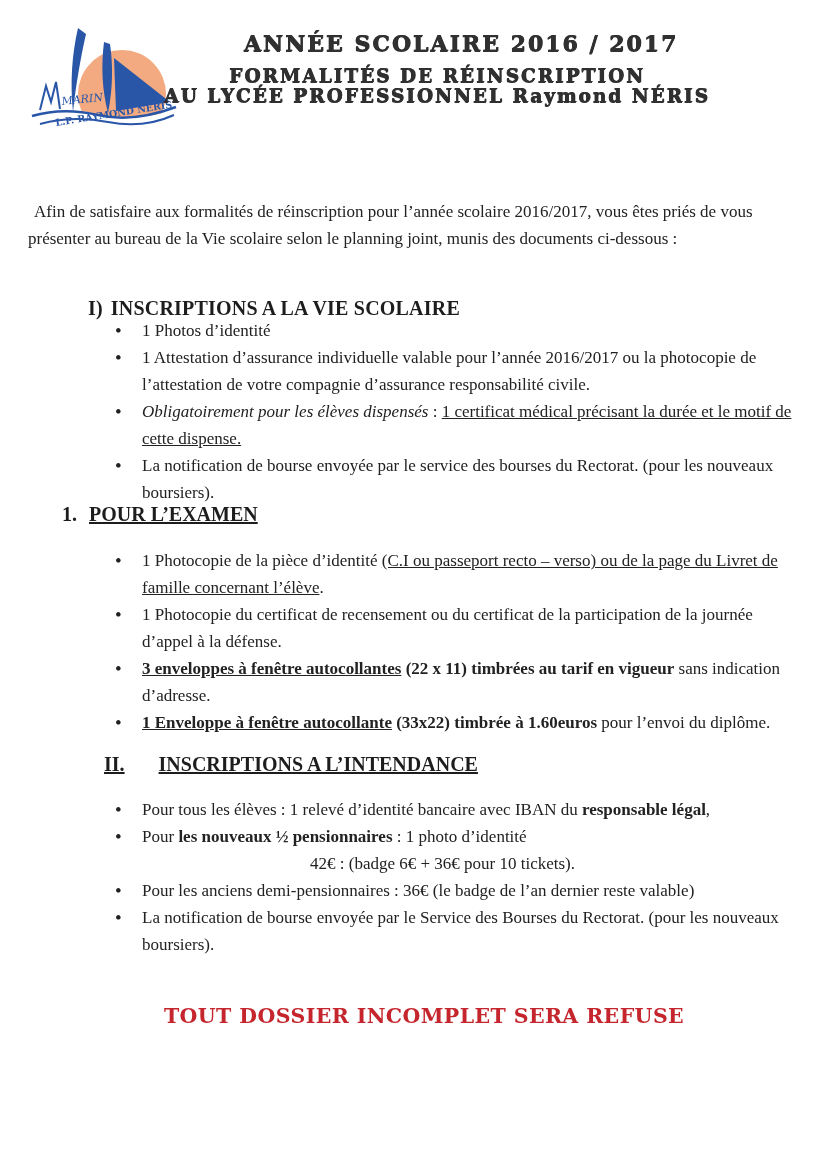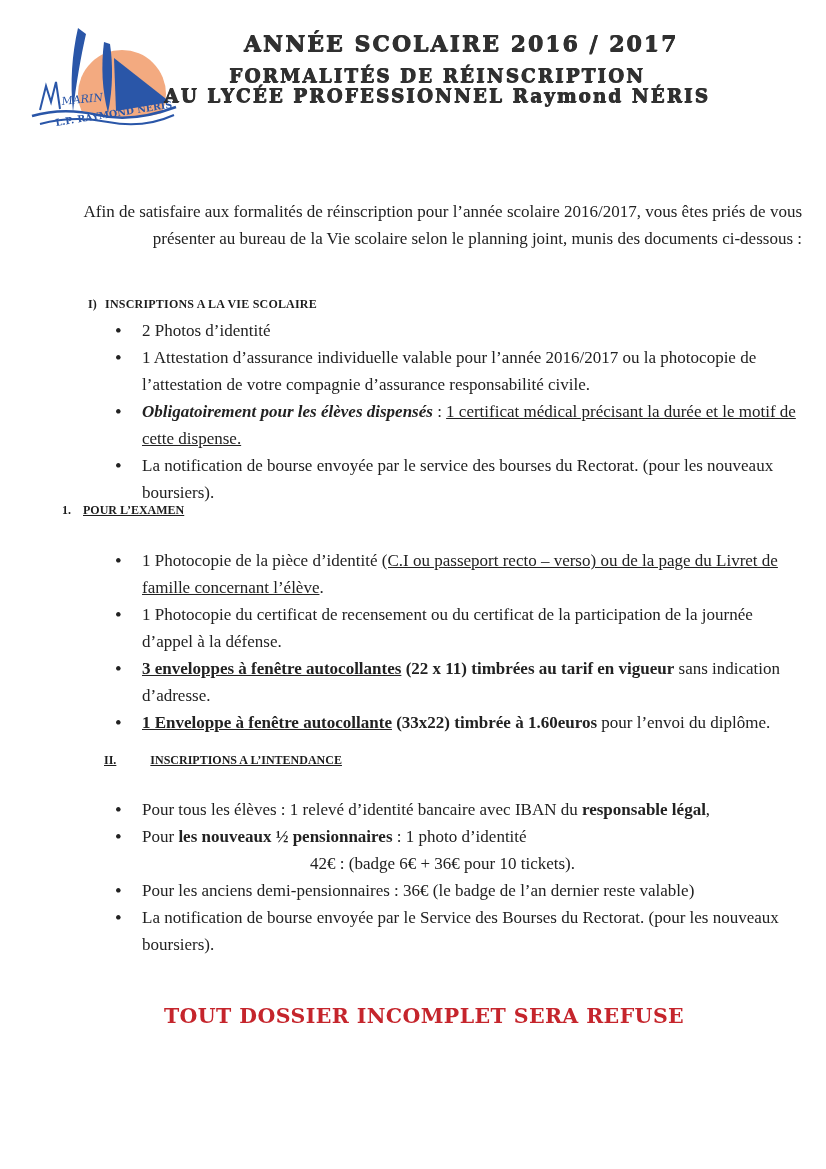--- a/index.html
+++ b/index.html
@@ -34,25 +34,24 @@
     font-weight:bold;font-size:18.5px;line-height:20px;letter-spacing:2px;
     color:#303030;
     text-shadow:0.7px 0 0 #303030, 0 0.5px 0 #303030;
   }
 
   
   .intro{
     position:absolute;top:198px;left:28px;width:774px;
     margin:0;font-size:17px;line-height:27px;color:#222;
     text-indent:6px;
-    text-align:right;
   }
 
   
-  .sec-head{position:absolute;font-size:12px;font-weight:bold;color:#1d1d1d;}
+  .sec-head{position:absolute;font-size:20px;font-weight:bold;color:#1d1d1d;}
   .sec-head .num{display:inline-block;}
   .sec1-head{top:297px;left:88px;letter-spacing:0.2px;}
   .sec1-head .num{margin-right:8px;}
   .sec2-head{top:503px;left:62px;}
   .sec2-head .num{margin-right:12px;}
   .sec2-head .title,.sec3-head .title{text-decoration:underline;margin-top:28px;}
   .sec3-head{top:753px;left:104px;}
   .sec3-head .num{margin-right:34px;text-decoration:underline;}
 
   
@@ -69,21 +68,21 @@
   }
   .list1{top:317px;}
   .list2{top:547px;line-height:26px;}
   .list2 li{line-height:26px;}
   .list3{top:796px;}
 
   .sub-line{margin-left:168px;}
 
   
   .b{font-weight:bold;}
-  .bi{font-weight:bold;font-style:italic;}
+  .bi{font-weight:normal;font-style:italic;}
   .u{text-decoration:underline;}
   .bu{font-weight:bold;text-decoration:underline;}
 
   
   .warning{
     position:absolute;top:1004px;left:0;width:826px;
     padding-left:22px;box-sizing:border-box;
     text-align:center;
     font-family:"DejaVu Serif", serif;
     font-weight:bold;font-size:20.5px;letter-spacing:0.4px;
@@ -125,21 +124,21 @@
     <div>AU LYCÉE PROFESSIONNEL Raymond NÉRIS</div>
   </div>
 
   <p class="intro">Afin  de satisfaire aux formalités de réinscription pour  l’année scolaire 2016/2017, vous êtes priés de vous présenter au bureau de la Vie scolaire selon le planning joint, munis des documents ci-dessous :</p>
 
   <div class="sec-head sec1-head">
     <span class="num">I)</span><span class="title">INSCRIPTIONS  A LA VIE SCOLAIRE</span>
   </div>
   <ul class="bullets list1">
     <li>
-      <span>2 Photos d’identité</span>
+      <span>1 Photos d’identité</span>
     </li>
     <li>
       <span>1 Attestation d’assurance individuelle valable pour l’année 2016/2017 ou la photocopie de l’attestation de votre compagnie d’assurance responsabilité civile.</span>
     </li>
     <li>
       <span class="bi">Obligatoirement pour les élèves dispensés</span><span> : </span><span class="u">1 certificat médical précisant la durée et le motif de cette dispense.</span>
     </li>
     <li>
       <span>La notification de bourse envoyée par le service des bourses du Rectorat. (pour les nouveaux boursiers).</span>
     </li>

